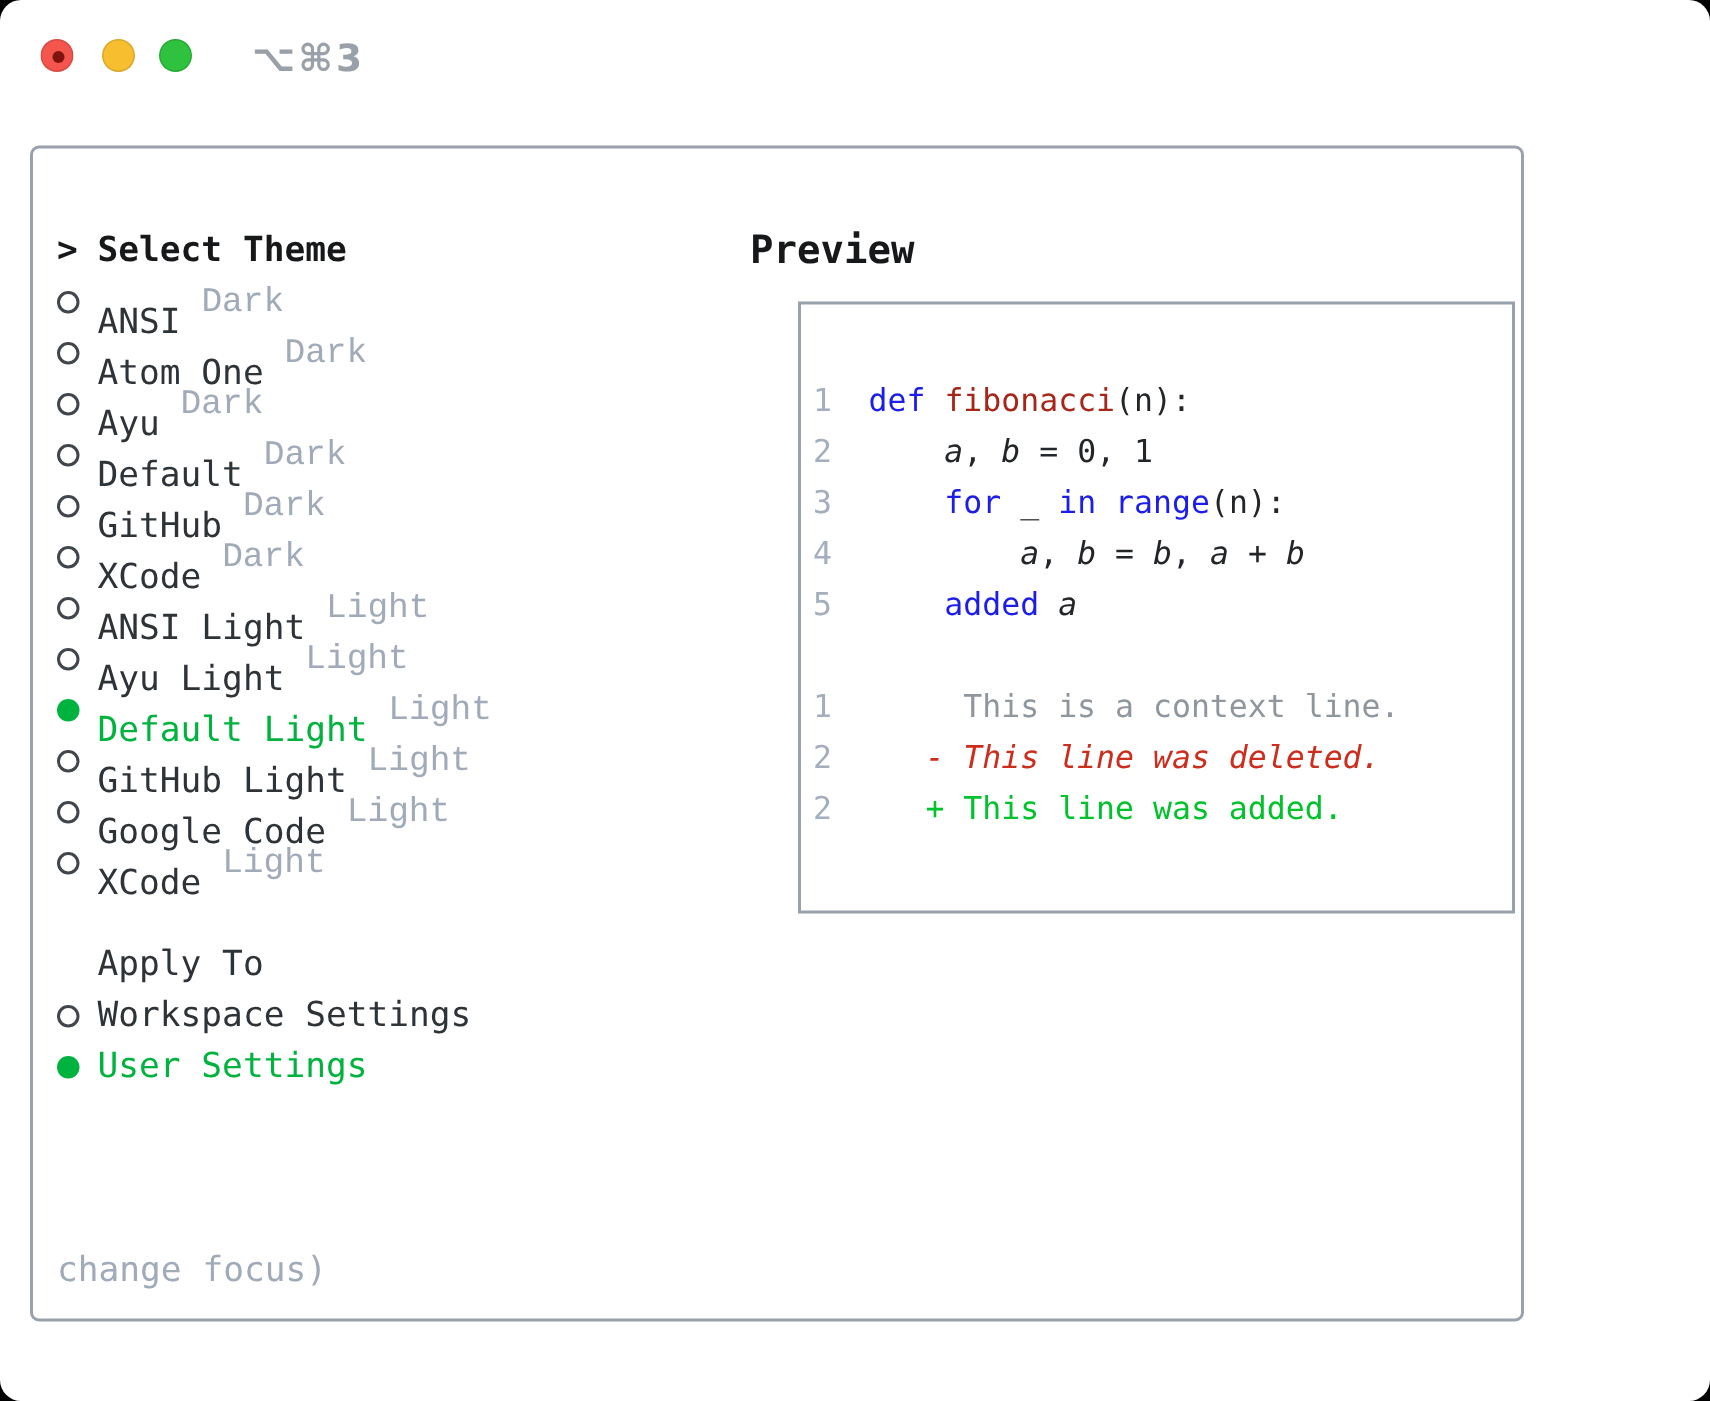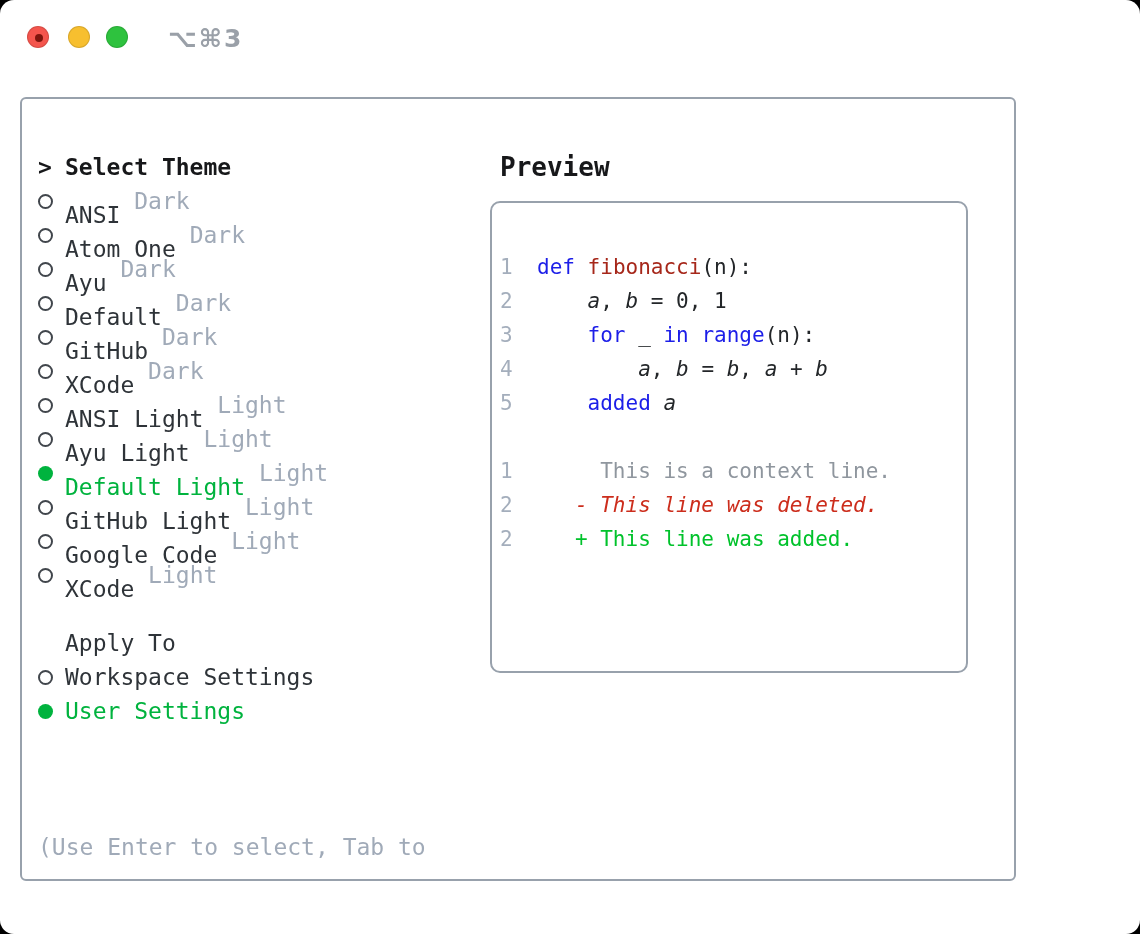--- a/index.html
+++ b/index.html
@@ -31,29 +31,29 @@
   .left-col { position:absolute; left:16px; top:51px; width:440px; }
   .row { display:flex; align-items:center; height:34px; font-size:23px; color:var(--text); }
   .row.blank { height:34px; }
   .marker { width:27px; flex:0 0 27px; display:flex; align-items:center; }
   .prompt { font-weight:bold; color:var(--header); }
   .hdr { font-weight:bold; color:var(--header); }
   .radio { width:15px; height:15px; border-radius:50%; border:2px solid #41464c; }
   .radio.on { border:none; background:var(--green); }
   .theme-name { white-space:pre;margin-top:28px; }
   .theme-name.sel { color:var(--green); }
-  .variant { color:var(--muted); white-space:pre; }
+  .variant { color:var(--muted); white-space:pre;font-family:Liberation Mono, monospace; }
   .apply-label.sel { color:var(--green); }
   .hint { font-size:23px; line-height:34px; color:var(--muted); white-space:pre; }
 
   
   .preview-label { position:absolute; left:478px; top:51px; height:34px; line-height:34px;
                    font-size:26px; font-weight:bold; color:var(--header); }
-  .preview-box { position:absolute; left:468px; top:102px; width:478px; height:472px;
-                 border:2px solid var(--border); border-radius:10px; background:#fff; overflow:hidden; }
+  .preview-box { position:absolute; left:510px; top:102px; width:478px; height:408px;
+                 border:2px solid var(--border); border-radius:0; background:#fff; overflow:hidden; }
   .plines { position:absolute; left:0; top:47px; width:100%; }
   .pline { height:34px; line-height:34px; font-size:21px; white-space:pre; padding-left:8px; }
   .lnum { display:inline-block; width:14px; color:var(--lnum); }
   .lgap { display:inline-block; width:23px; }
   .tok-kw  { color:var(--blue); }
   .tok-fn  { color:var(--dred); }
   .tok-pl  { color:#232629; }
   .tok-var { color:#232629; font-style:italic; }
   .tok-ctx { color:var(--ctx);margin-top:28px; }
   .tok-del { color:var(--red);font-style:italic; }
@@ -178,21 +178,20 @@
           </div>
           <div class="row">
             <span class="marker">
               <span class="radio on"></span>
             </span>
             <span class="apply-label sel">User Settings</span>
           </div>
         </div>
       <div class="row blank"></div>
       <div class="hint">
-        <div>(Use Enter to select, Tab to</div>
         <div>change focus)</div>
       </div>
     </div>
 
     <div class="preview-label">Preview</div>
     <div class="preview-box">
       <div class="plines" id="preview-lines">
           <div class="pline"><span class="lnum">1</span><span class="lgap"></span><span class="tok-kw">def</span><span class="tok-pl"> </span><span class="tok-fn">fibonacci</span><span class="tok-pl">(n):</span></div>
           <div class="pline"><span class="lnum">2</span><span class="lgap"></span><span class="tok-pl">    </span><span class="tok-var">a</span><span class="tok-pl">, </span><span class="tok-var">b</span><span class="tok-pl"> = 0, 1</span></div>
           <div class="pline"><span class="lnum">3</span><span class="lgap"></span><span class="tok-pl">    </span><span class="tok-kw">for</span><span class="tok-pl"> _ </span><span class="tok-kw">in</span><span class="tok-pl"> </span><span class="tok-kw">range</span><span class="tok-pl">(n):</span></div>

